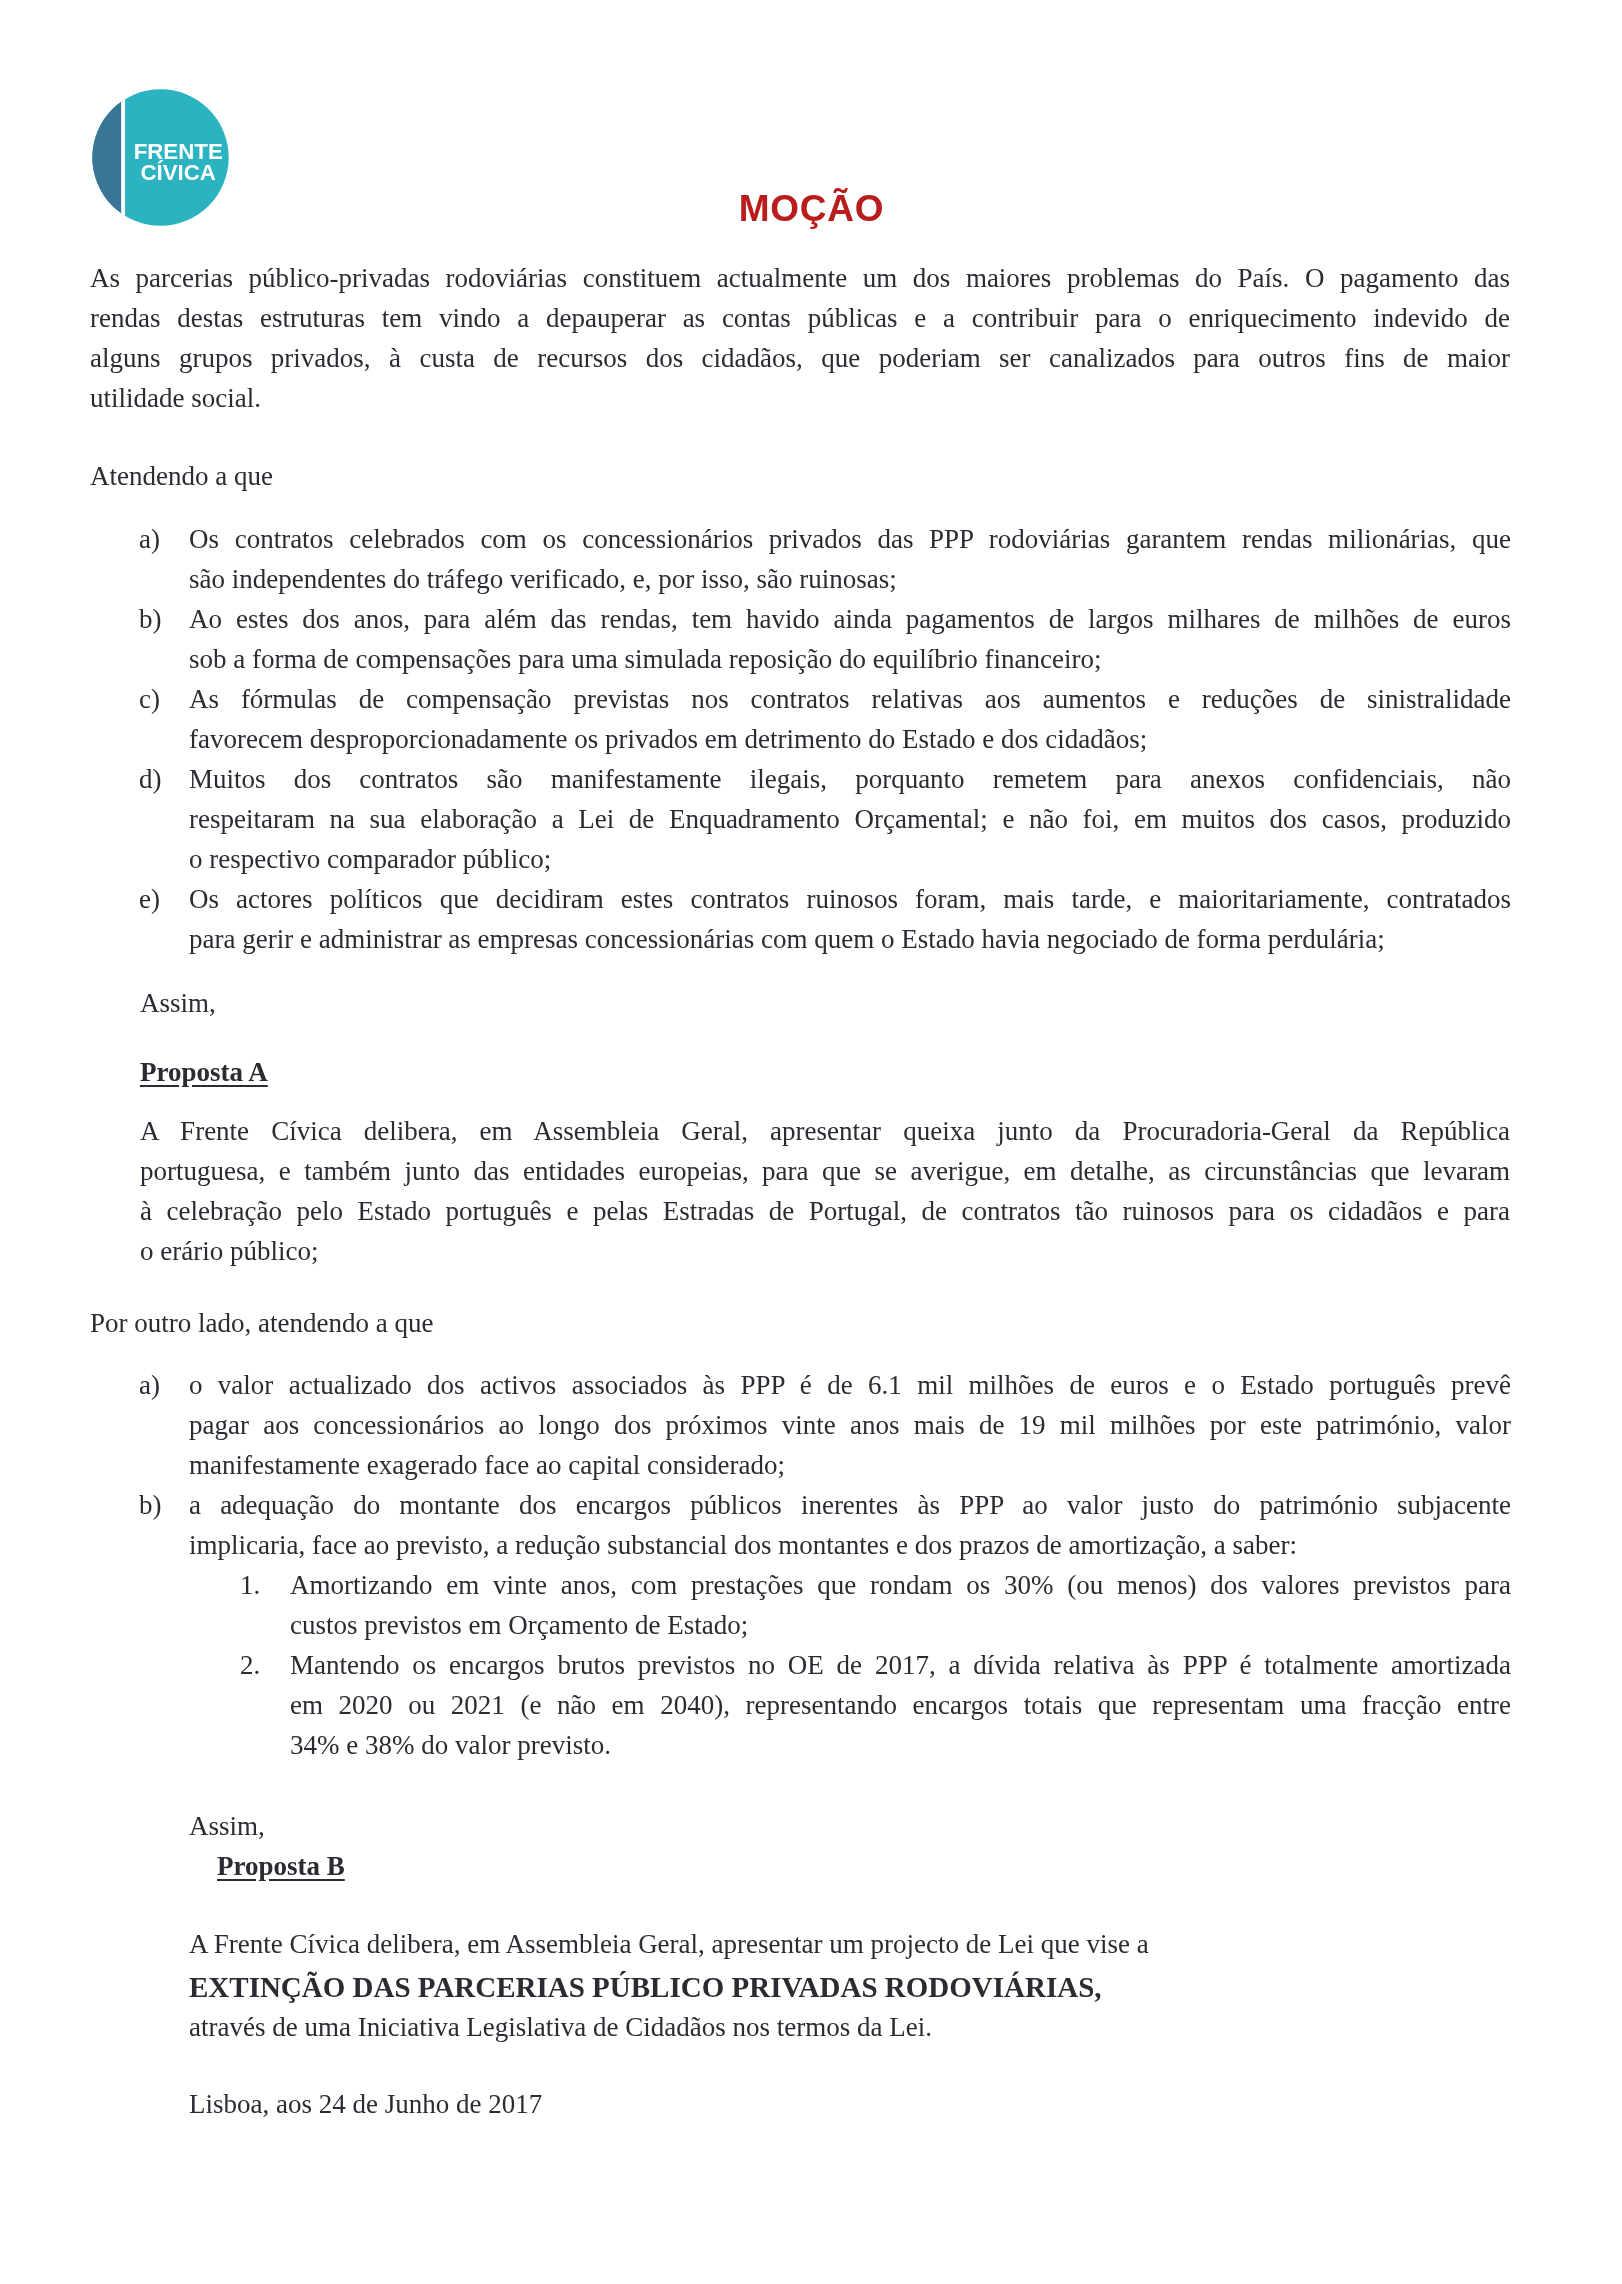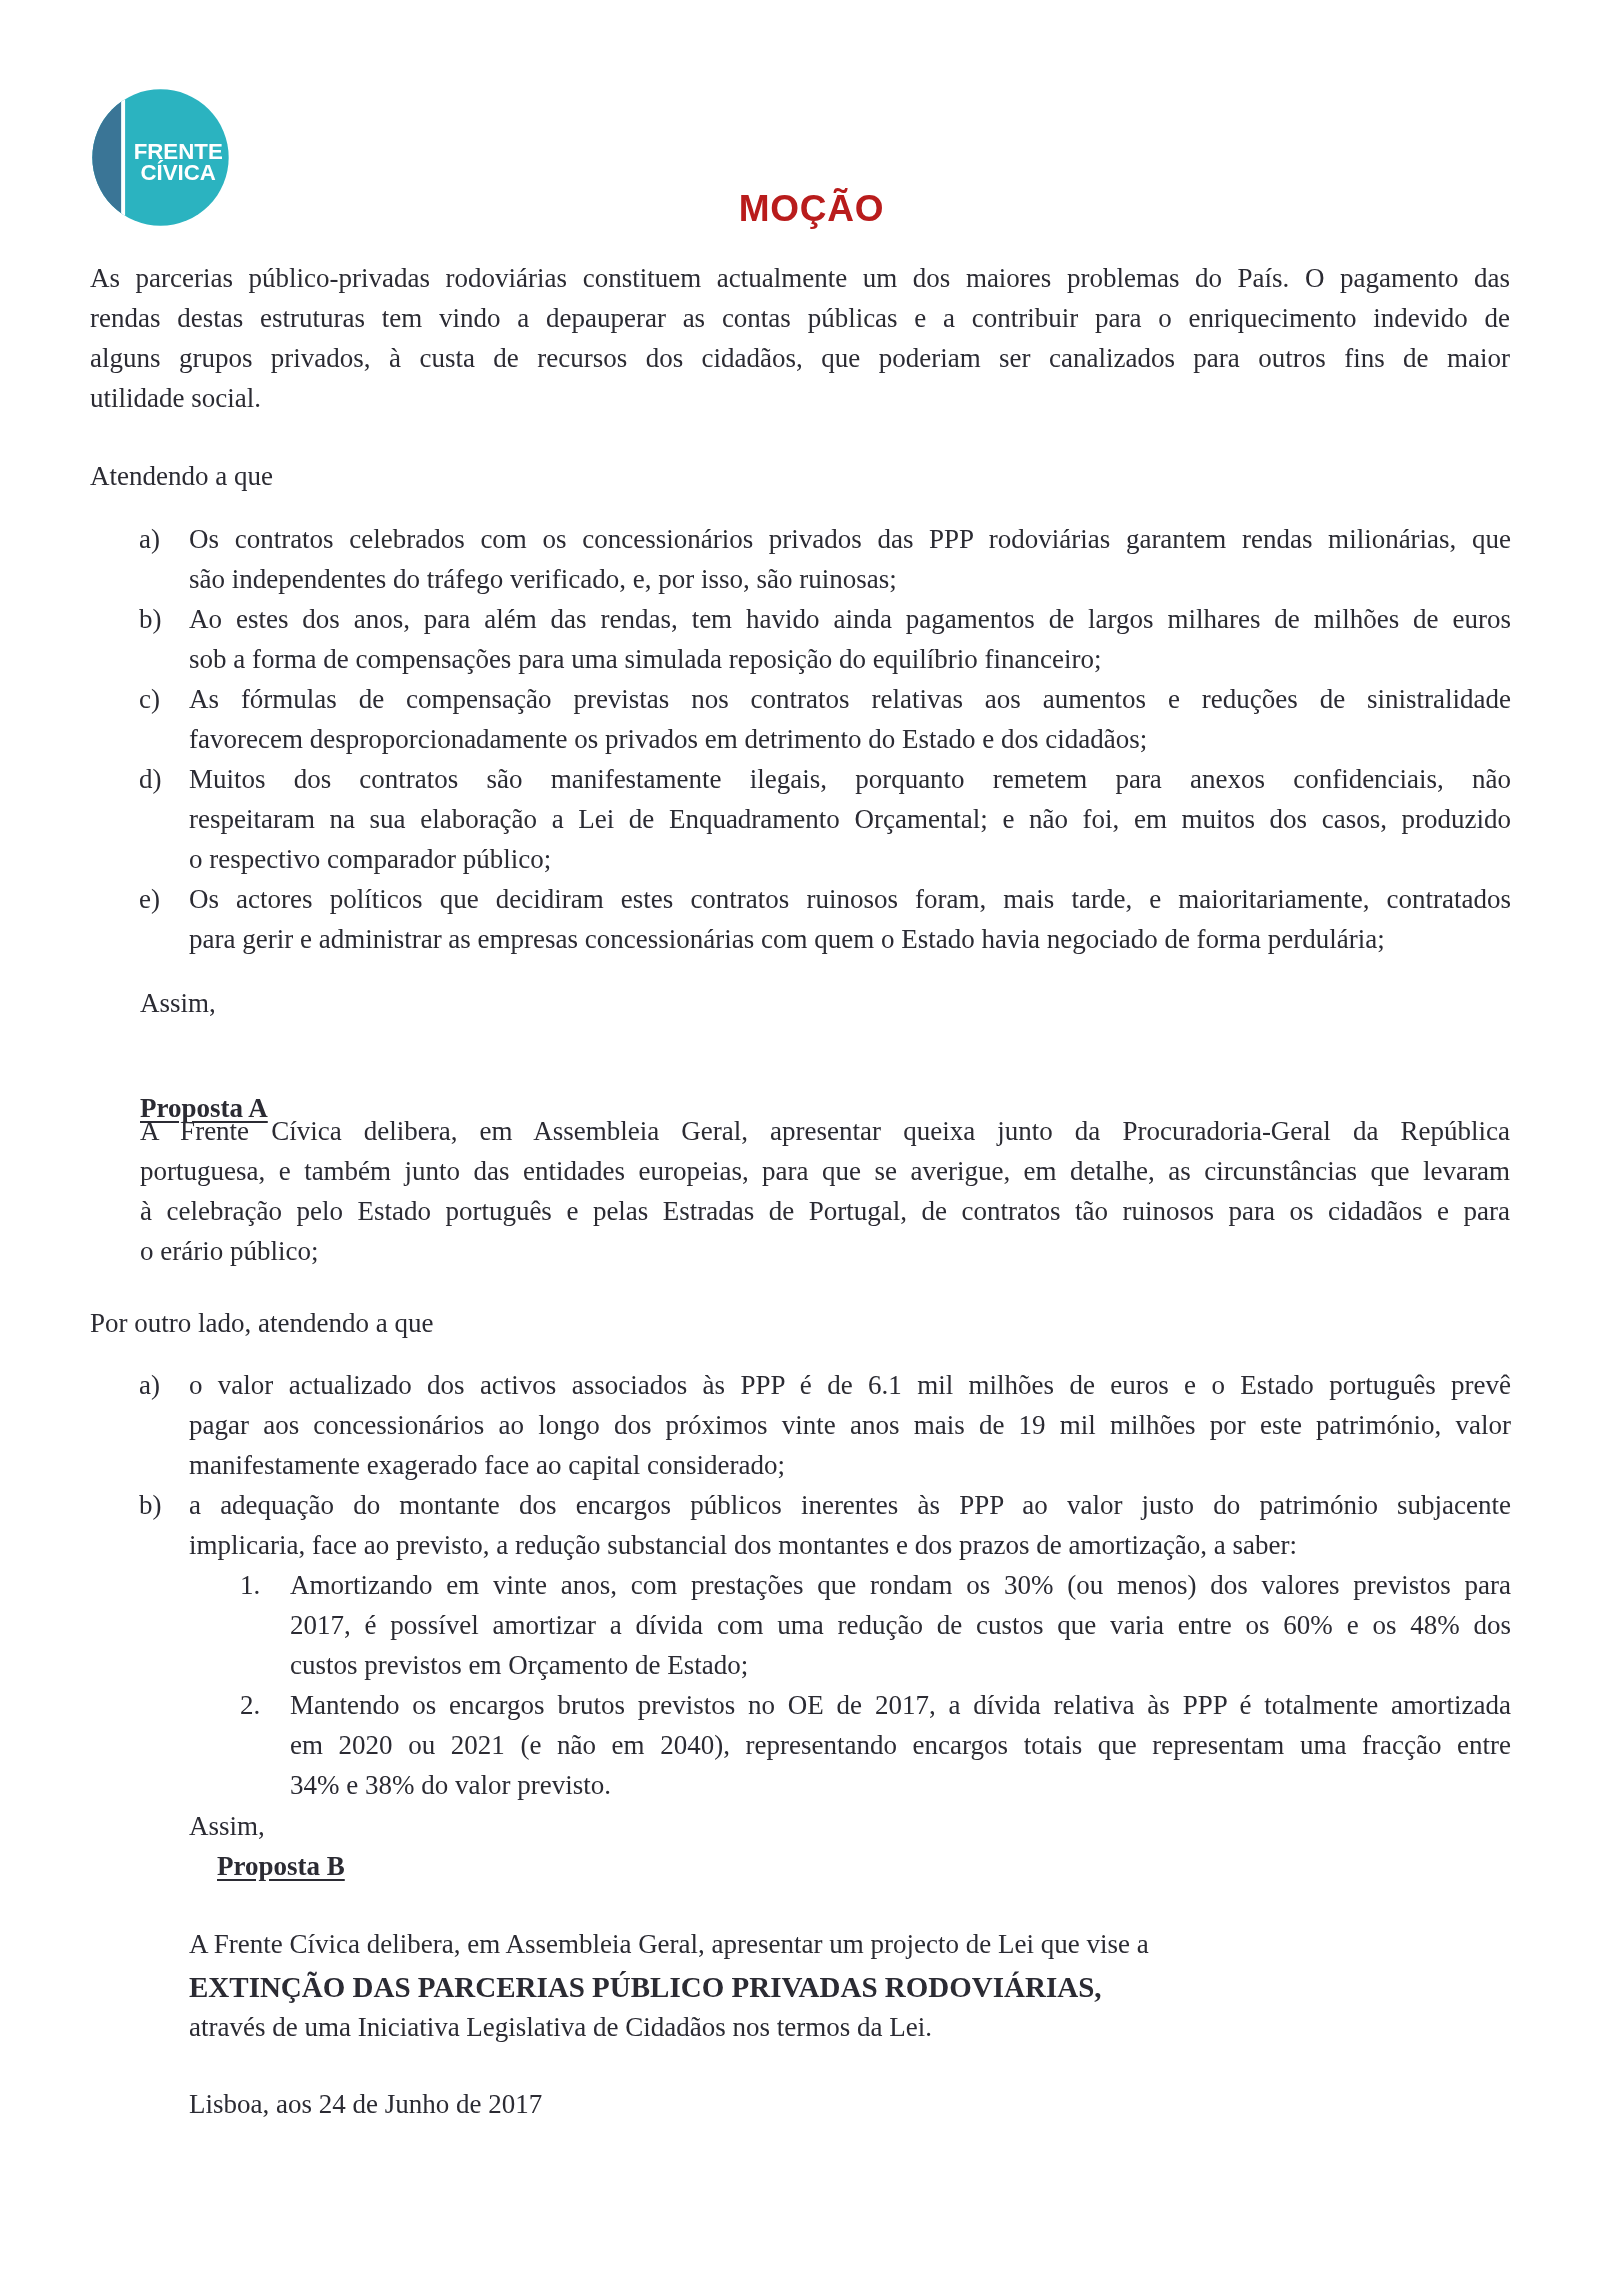--- a/index.html
+++ b/index.html
@@ -12,21 +12,21 @@
            font-size: 37px; letter-spacing: 0.7px; color: #b91c1c; }
   .txt { font-size: 27px; line-height: 40px; }
   .para1 { left: 90px; top: 258px; width: 1420px; }
   .line { display: block; white-space: nowrap; }
   .jline { display: block; text-align: justify; text-align-last: justify; white-space: normal; }
   .atend { left: 90px; top: 456px; }
   .list { left: 139px; width: 1372px; }
   .item { position: relative; padding-left: 50px; }
   .marker { position: absolute; left: 0; top: 0; }
   .assim1 { left: 140px; top: 983px; }
-  .propA { left: 140px; top: 1052px; font-weight: bold; text-decoration: underline; text-underline-offset: 3.9px; margin-top: 36px; }
+  .propA { left: 140px; top: 1052px; font-weight: bold; text-decoration: underline; text-underline-offset: 3.9px; }
   .propApara { left: 140px; top: 1111px; width: 1370px; }
   .outro { left: 90px; top: 1303px; }
   .list2 { left: 139px; top: 1365px; width: 1372px; }
   .sub { position: relative; padding-left: 50px; margin-left: 101px; }
   .sub .marker { left: 0; }
   .assim2 { left: 189px; top: 1806px; }
   .propB { left: 189px; top: 1846px; font-weight: bold; text-decoration: underline; text-underline-offset: 3.9px; margin-left: 28px; }
   .propBpara { left: 189px; top: 1924px; }
   .propBbold { left: 189px; top: 1967px; font-weight: bold; font-size: 29px; text-align: right; }
   .propBend { left: 189px; top: 2007px; }
@@ -110,21 +110,20 @@
       <span class="line">manifestamente exagerado face ao capital considerado;</span>
     </div>
     <div class="item">
       <span class="marker">b)</span>
       <span class="jline">a adequação do montante dos encargos públicos inerentes às PPP ao valor justo do património subjacente</span>
       <span class="line">implicaria, face ao previsto, a redução substancial dos montantes e dos prazos de amortização, a saber:</span>
     </div>
     <div class="sub">
       <span class="marker">1.</span>
       <span class="jline">Amortizando em vinte anos, com prestações que rondam os 30% (ou menos) dos valores previstos para</span>
-      <span class="jline">2017, é possível amortizar a dívida com uma redução de custos que varia entre os 60% e os 48% dos</span>
       <span class="line">custos previstos em Orçamento de Estado;</span>
     </div>
     <div class="sub">
       <span class="marker">2.</span>
       <span class="jline">Mantendo os encargos brutos previstos no OE de 2017, a dívida relativa às PPP é totalmente amortizada</span>
       <span class="jline">em 2020 ou 2021 (e não em 2040), representando encargos totais que representam uma fracção entre</span>
       <span class="line">34% e 38% do valor previsto.</span>
     </div>
   </div>
 

